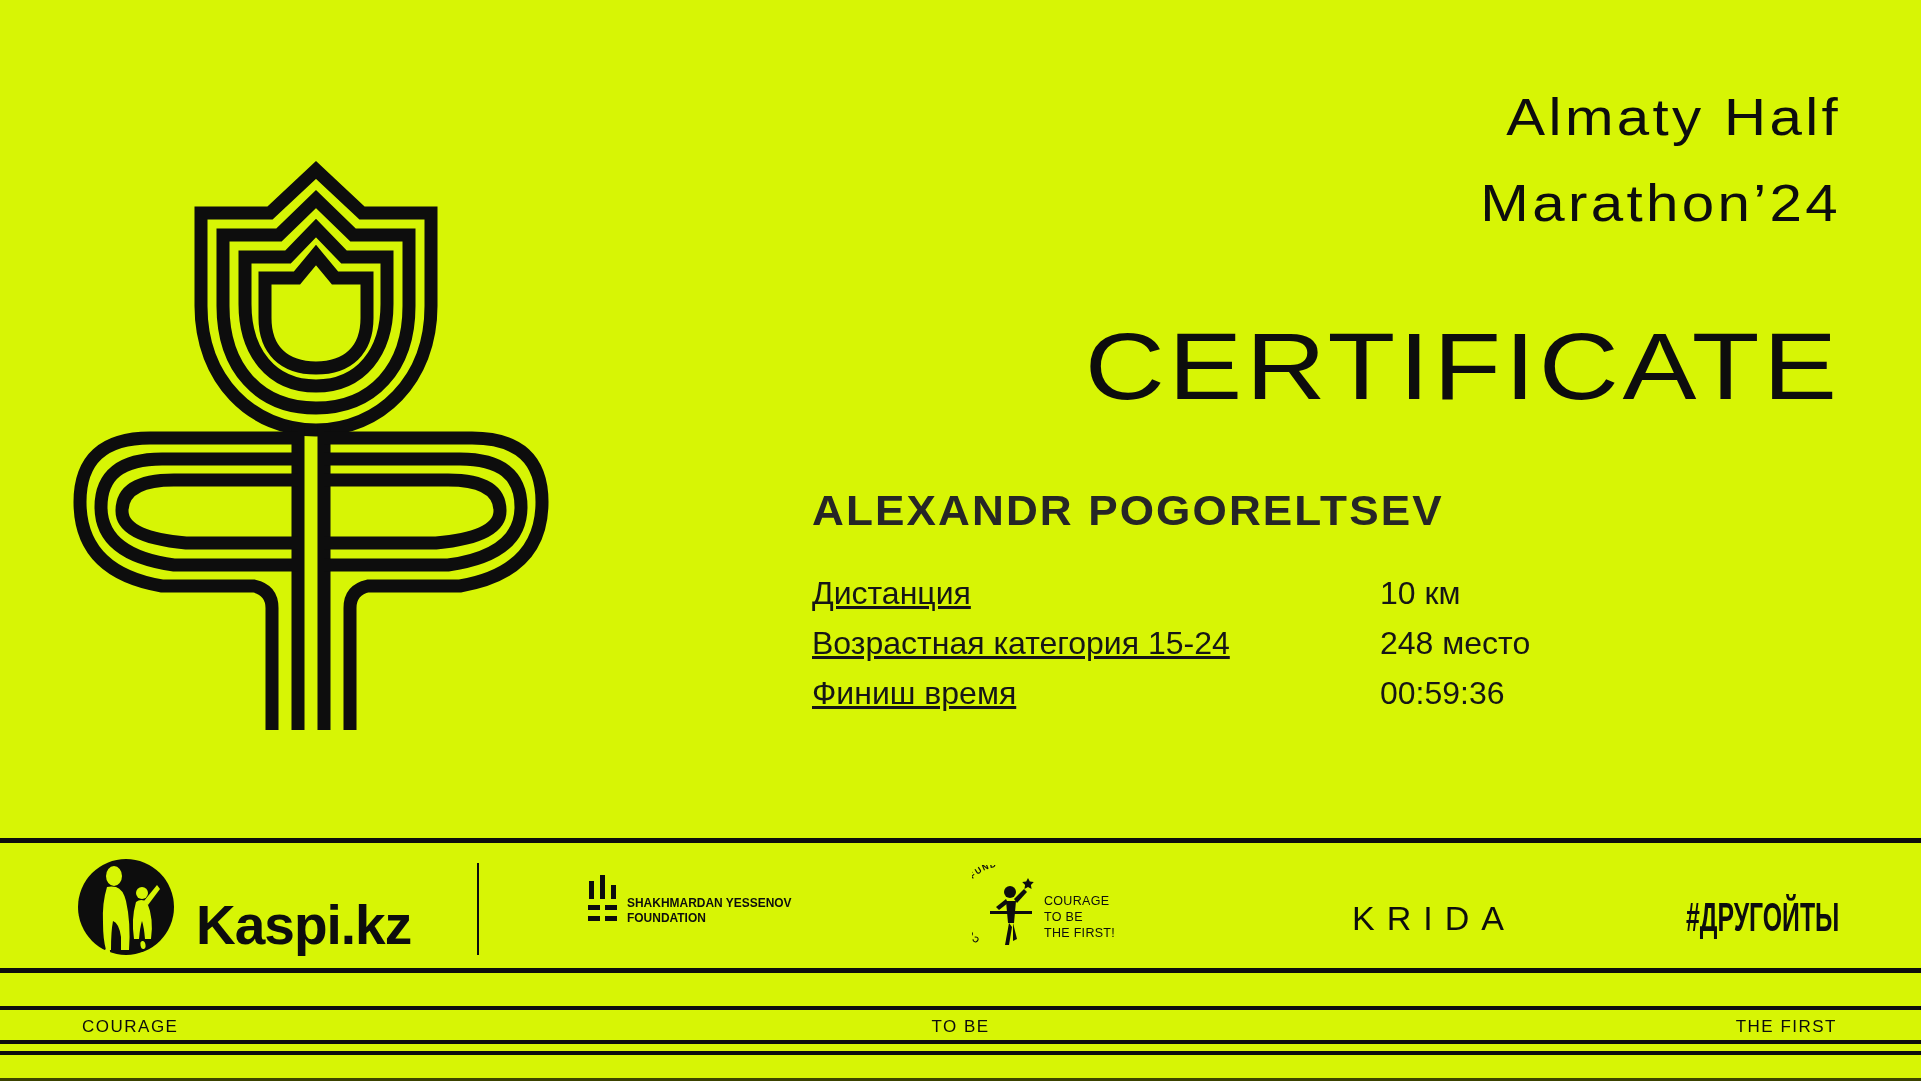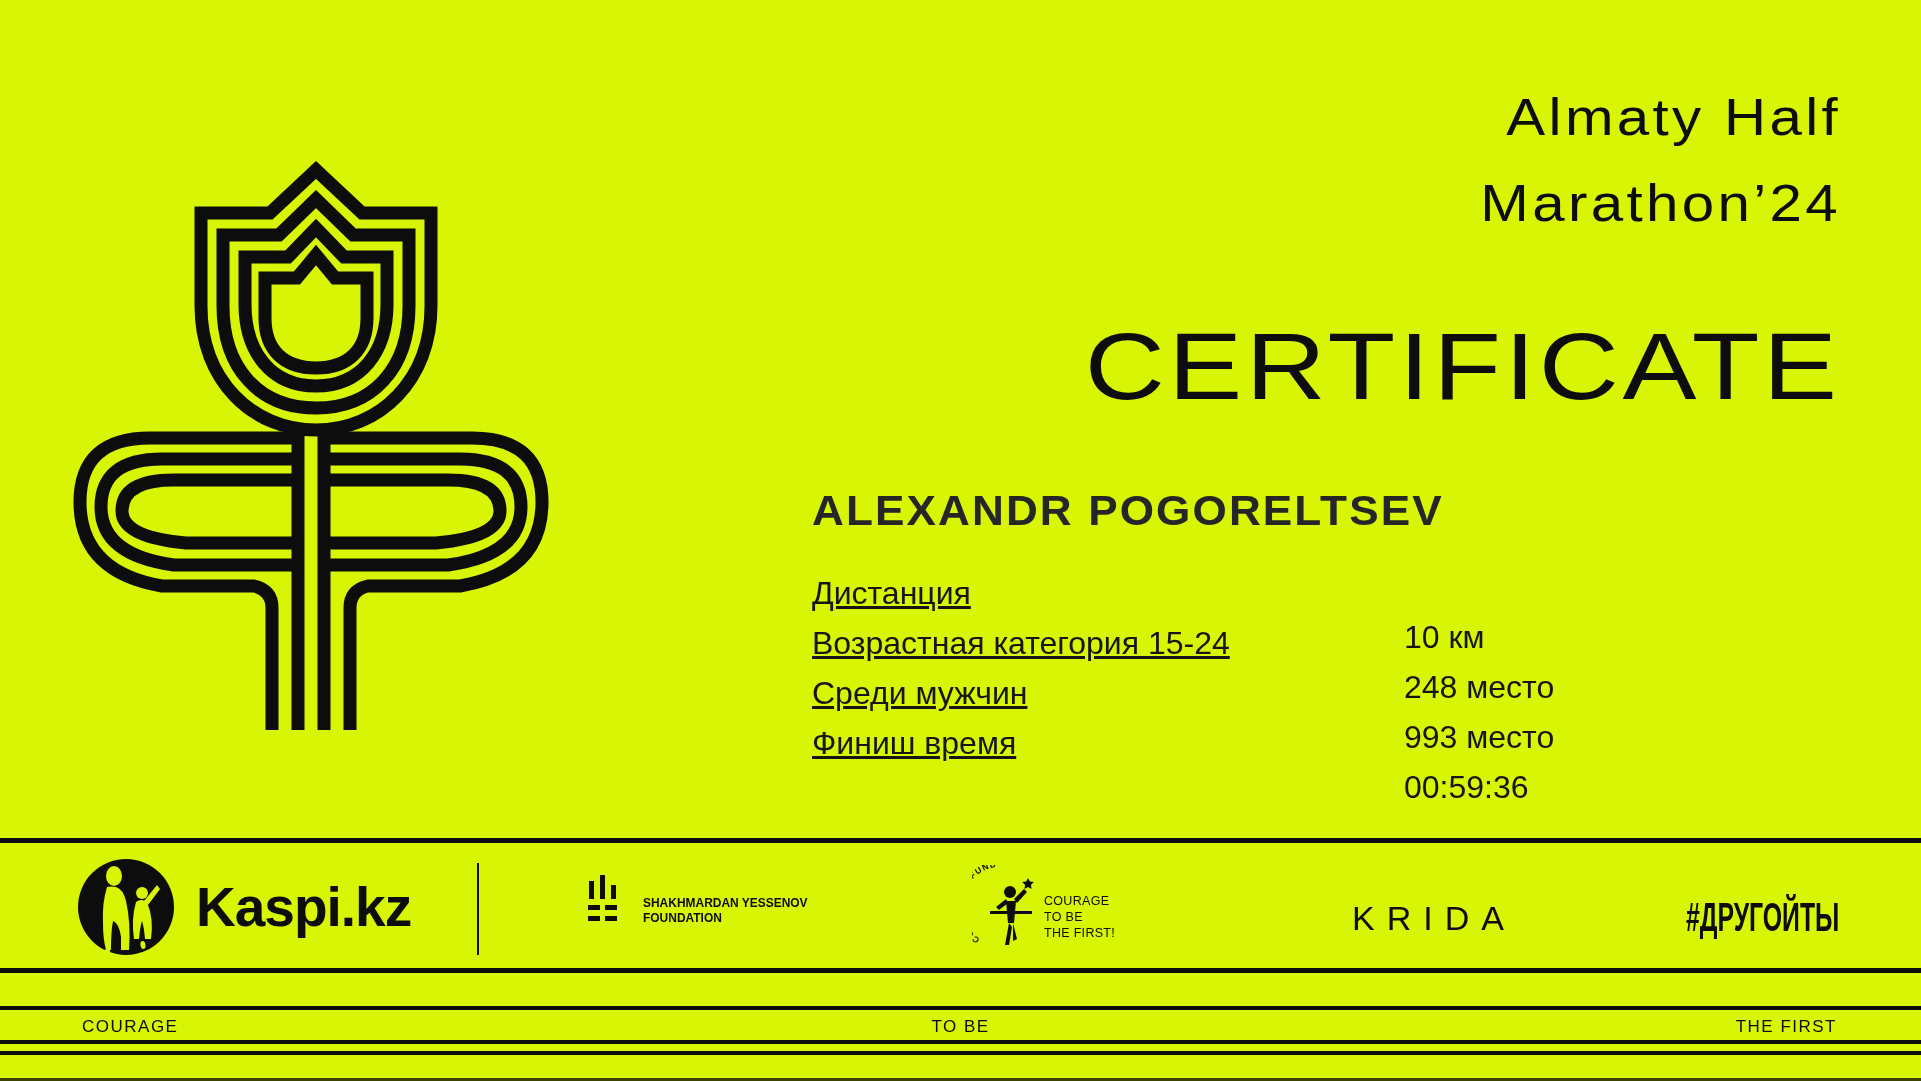--- a/index.html
+++ b/index.html
@@ -34,32 +34,32 @@
   }
   
   .participant-name{
     position:absolute;left:812px;top:487px;
     font-size:42px;font-weight:700;letter-spacing:2px;
     color:#262626;white-space:nowrap;
     transform:scaleX(1.05);transform-origin:left top;
   }
   .results{position:absolute;left:812px;top:575px;font-size:32px;color:#161616;text-decoration:underline;}
   .result-row{position:relative;height:50px;white-space:nowrap;}
-  .result-value{position:absolute;left:592px;top:0;margin-top:44px;}
+  .result-value{position:absolute;left:568px;top:0;}
   
   .sponsor-band{
     position:absolute;left:0;top:838px;width:1921px;height:135px;
     border-top:5px solid var(--ink);
     border-bottom:5px solid var(--ink);
     box-sizing:border-box;
   }
-  .kaspi{position:absolute;left:76px;top:14px;display:flex;align-items:center;gap:20px;}
+  .kaspi{position:absolute;left:76px;top:14px;display:flex;align-items:flex-end;gap:20px;}
   .kaspi-wordmark{font-size:55px;font-weight:700;letter-spacing:-1px;}
   .band-divider{position:absolute;left:477px;top:20px;width:2px;height:92px;background:var(--ink);}
-  .yessenov{position:absolute;left:587px;top:30px;display:flex;gap:24px;}
+  .yessenov{position:absolute;left:587px;top:30px;display:flex;gap:8px;}
   .yessenov-text{
     margin-top:22px;font-size:13px;font-weight:700;line-height:15px;
     letter-spacing:0;transform:scaleX(.92);transform-origin:left top;white-space:nowrap;
   }
   .courage{position:absolute;left:972px;top:22px;display:flex;}
   .courage-text{
     margin-left:6px;margin-top:28px;
     font-size:12.5px;font-weight:500;line-height:16px;letter-spacing:.3px;white-space:nowrap;
   }
   .krida{
@@ -120,24 +120,20 @@
   <div class="participant-name">ALEXANDR POGORELTSEV</div>
 
   <div class="results">
     <div class="result-row">
       <span class="result-label">Дистанция</span>
       <span class="result-value">10 км</span>
     </div>
     <div class="result-row">
       <span class="result-label">Возрастная категория 15-24</span>
       <span class="result-value">248 место</span>
-    </div>
-    <div class="result-row">
-      <span class="result-label">Среди мужчин</span>
-      <span class="result-value">993 место</span>
     </div>
     <div class="result-row">
       <span class="result-label">Финиш время</span>
       <span class="result-value">00:59:36</span>
     </div>
   </div>
 
   <div class="sponsor-band">
 
     <div class="kaspi">

